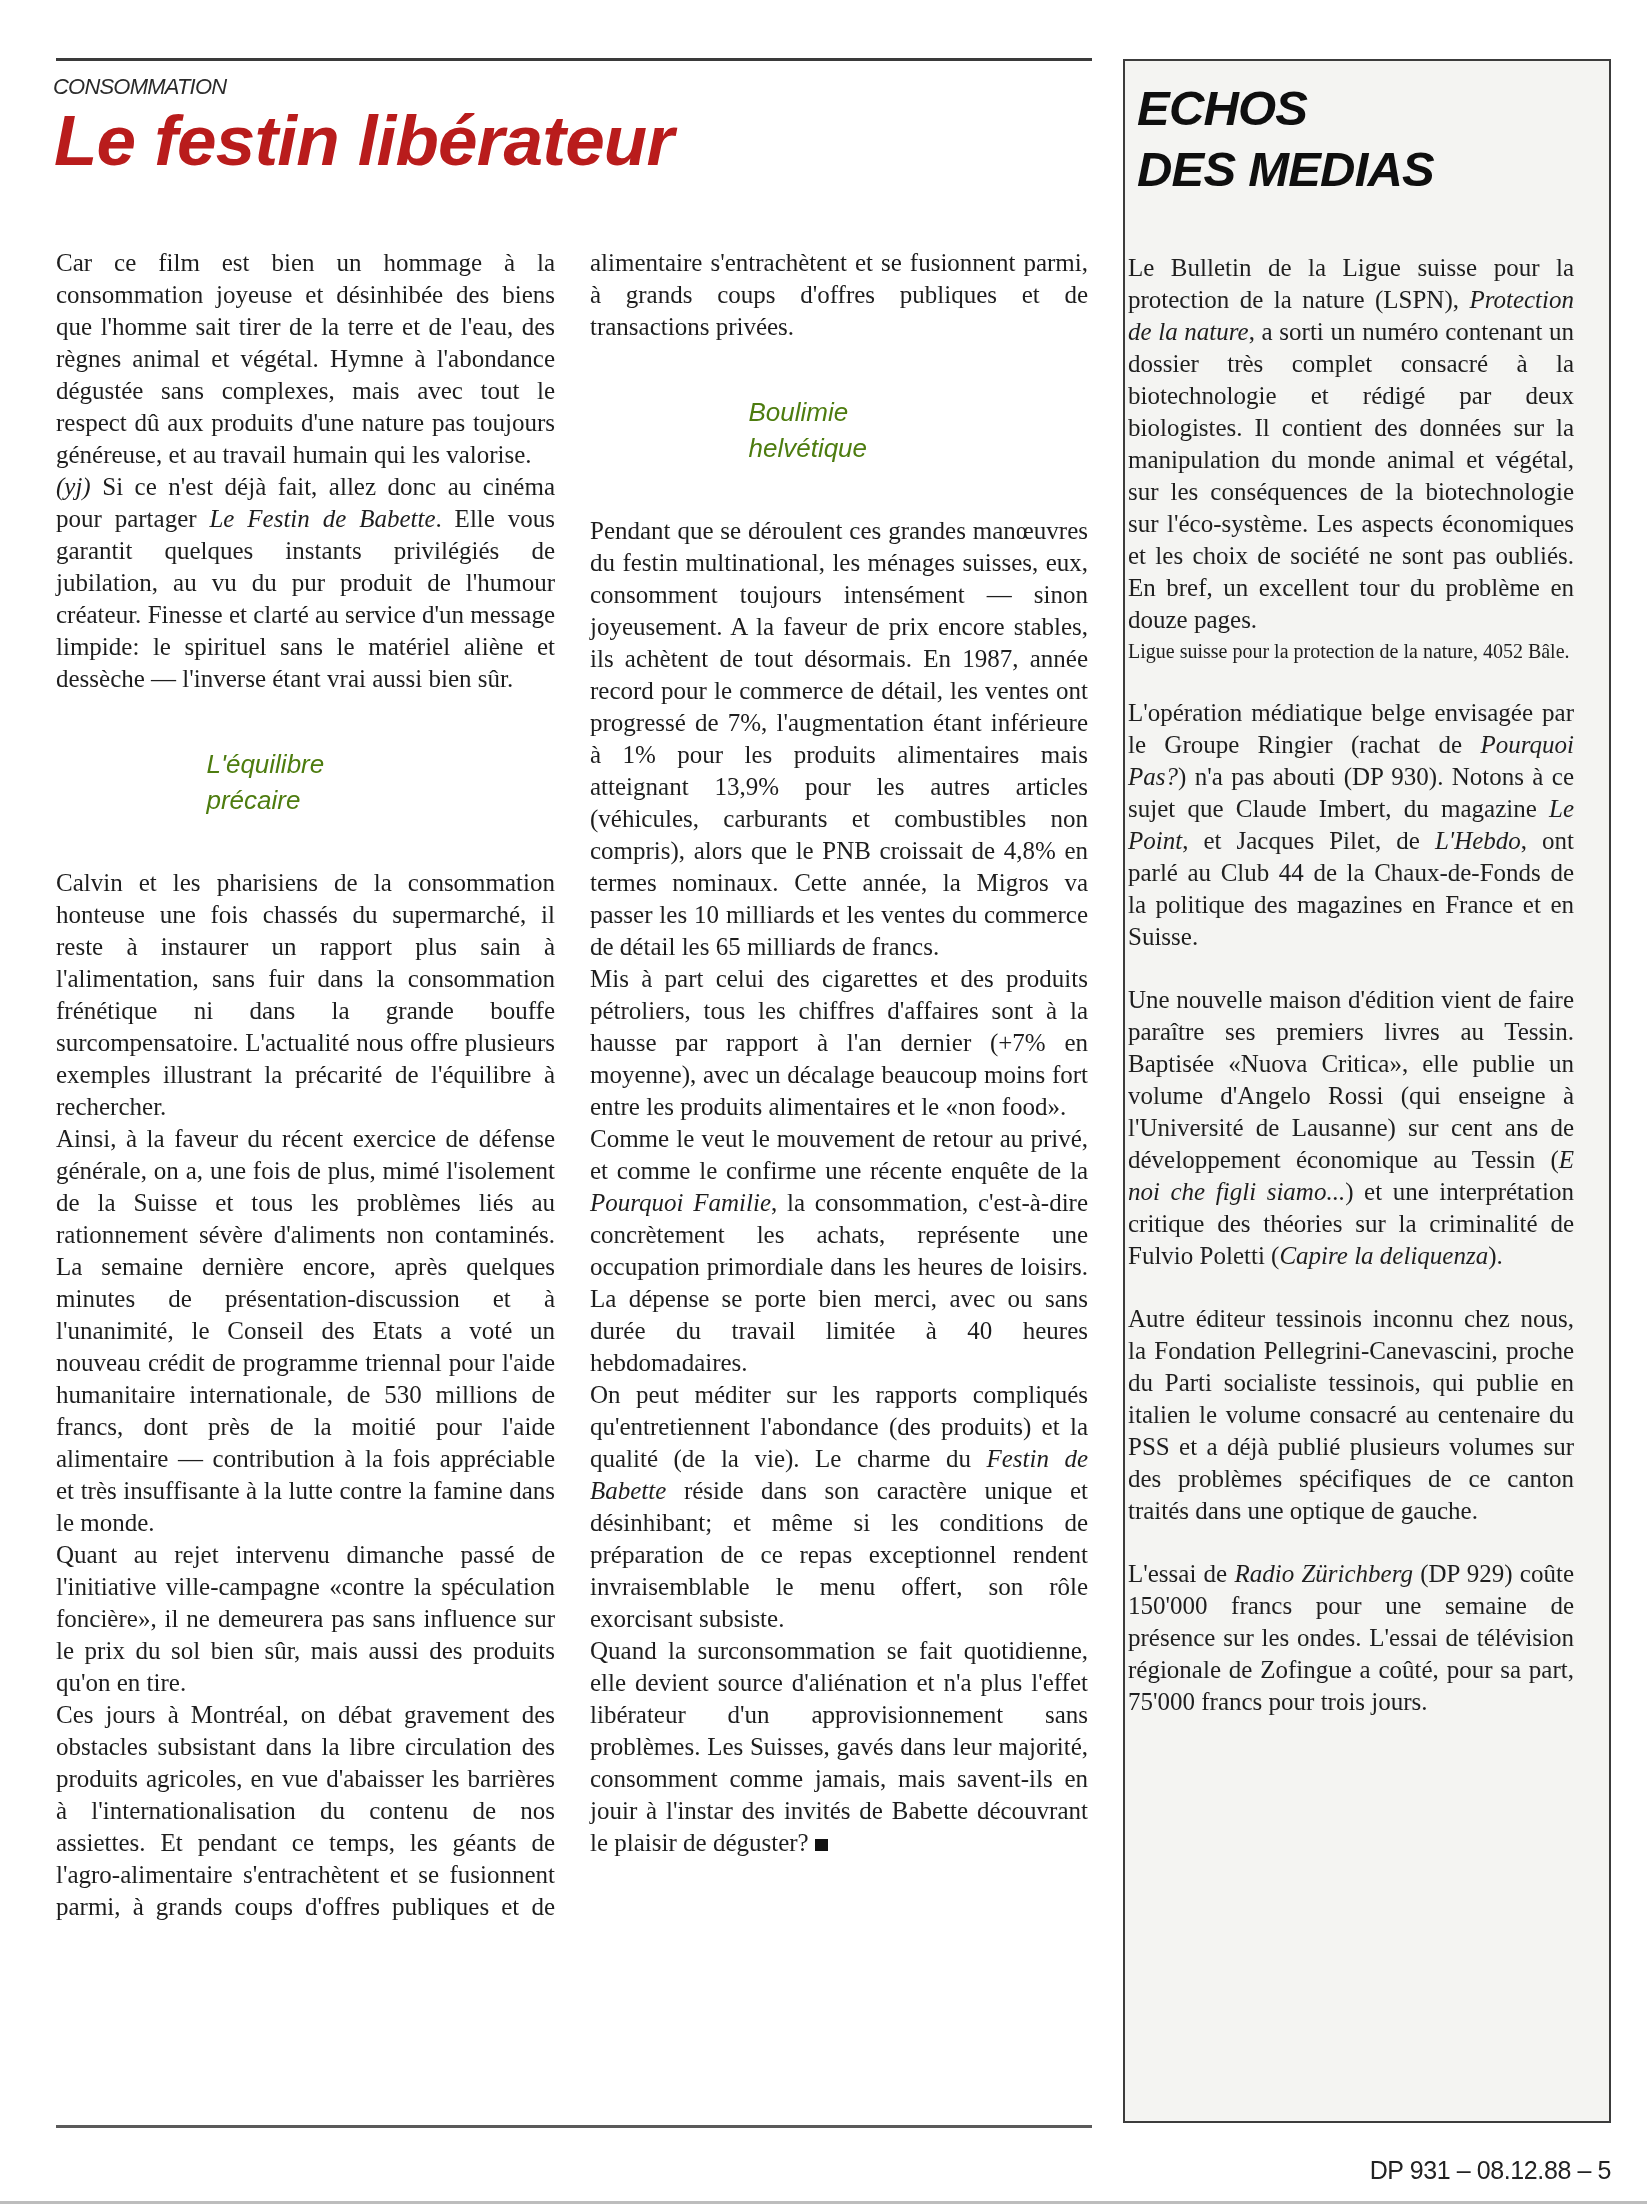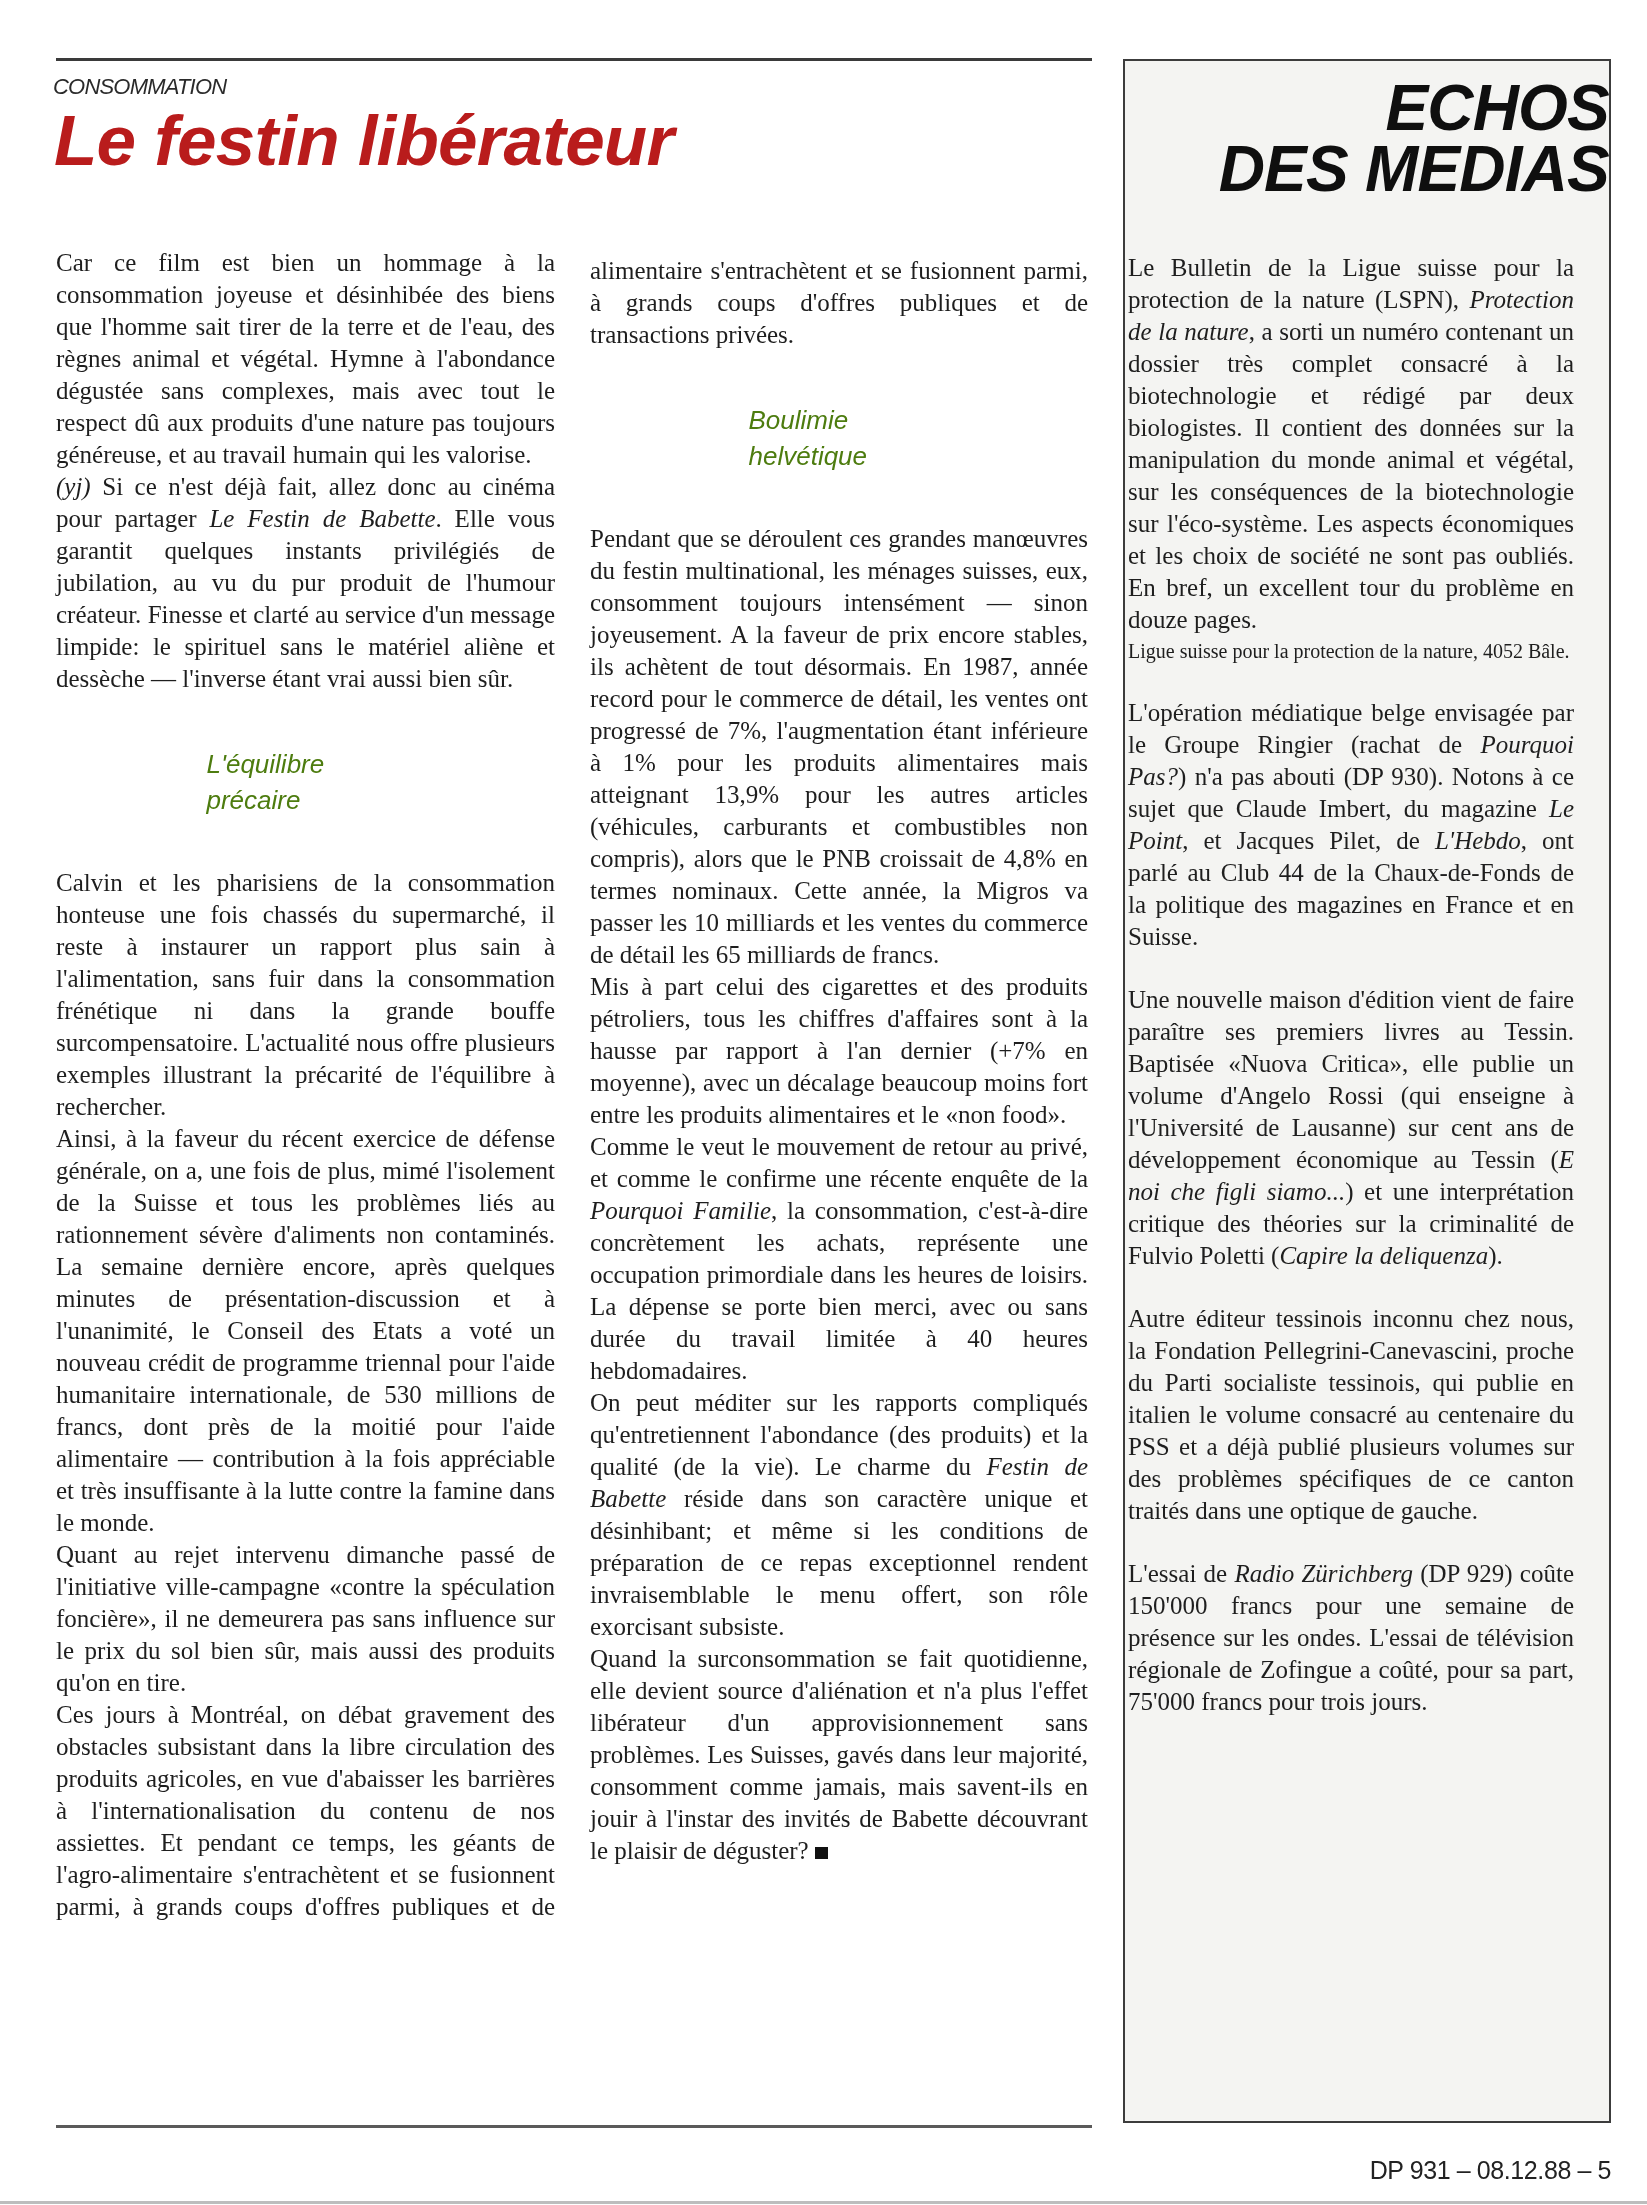--- a/index.html
+++ b/index.html
@@ -7,31 +7,31 @@
          font-family:"Liberation Serif", "DejaVu Serif", serif; color:#1e1e1e; }
   .rule-top { position:absolute; left:56px; top:58px; width:1036px; height:3.3px; background:#3a3a3a; }
   .rule-bottom { position:absolute; left:56px; top:2125px; width:1036px; height:2.5px; background:#5a5a5a; }
   .rule-page-bottom { position:absolute; left:0; top:2201px; width:1648px; height:2.5px; background:#bdbdbd; }
   .kicker { position:absolute; left:53px; top:74px; font-family:"Liberation Sans", "DejaVu Sans", sans-serif;
             font-style:italic; font-size:22px; letter-spacing:-0.8px; color:#2a2a2a; }
   .title { position:absolute; left:54px; top:105px; font-family:"Liberation Sans", "DejaVu Sans", sans-serif;
            font-style:italic; font-weight:bold; font-size:71px; letter-spacing:-0.8px; color:#b91c1c; line-height:1; }
   .col { position:absolute; top:247px; font-size:25px; line-height:32px; text-align:justify; hyphens:manual; }
   .col1 { left:56px; width:499px; }
-  .col2 { left:590px; width:498px; top:255px; }
+  .col2 { left:590px; width:498px; top:247px; }
   .col p { margin:0; }
   .subhead { font-family:"Liberation Sans", "DejaVu Sans", sans-serif; font-style:italic; font-size:26px;
              line-height:36px; text-align:left; color:#4d7c0f; margin:51px 0 49px 0; }
   em { font-style:italic; }
   .end-mark { display:inline-block; width:12.4px; height:12.4px; background:#111; margin-left:6.6px; vertical-align:baseline; }
 
   .sidebar { position:absolute; left:1123px; top:59px; width:488px; height:2064px;
              border:2.5px solid #3c3c3c; background:#f4f4f2; box-sizing:border-box; }
   .sb-title { font-family:"Liberation Sans", "DejaVu Sans", sans-serif; font-style:italic; font-weight:bold;
-              font-size:64px; line-height:61px; text-align:right; color:#0f0f0f; margin-top:16.5px; letter-spacing:-0.8px; }
+              font-size:49px; line-height:61px; text-align:left; color:#0f0f0f; margin-top:16.5px; letter-spacing:-0.8px;padding-left:12px; }
   .sb-body { position:absolute; left:3px; top:191px; width:446px; font-size:25px; line-height:32px;
              text-align:justify; }
   .sb-body p { margin:0 0 31px 0; }
   .sb-note { font-size:20px; line-height:30px; display:block; }
   .footer { position:absolute; right:37px; top:2156px; font-family:"Liberation Sans", "DejaVu Sans", sans-serif;
             font-size:25px; color:#222; letter-spacing:-0.4px; }
 </style>
 </head>
 <body>
 

